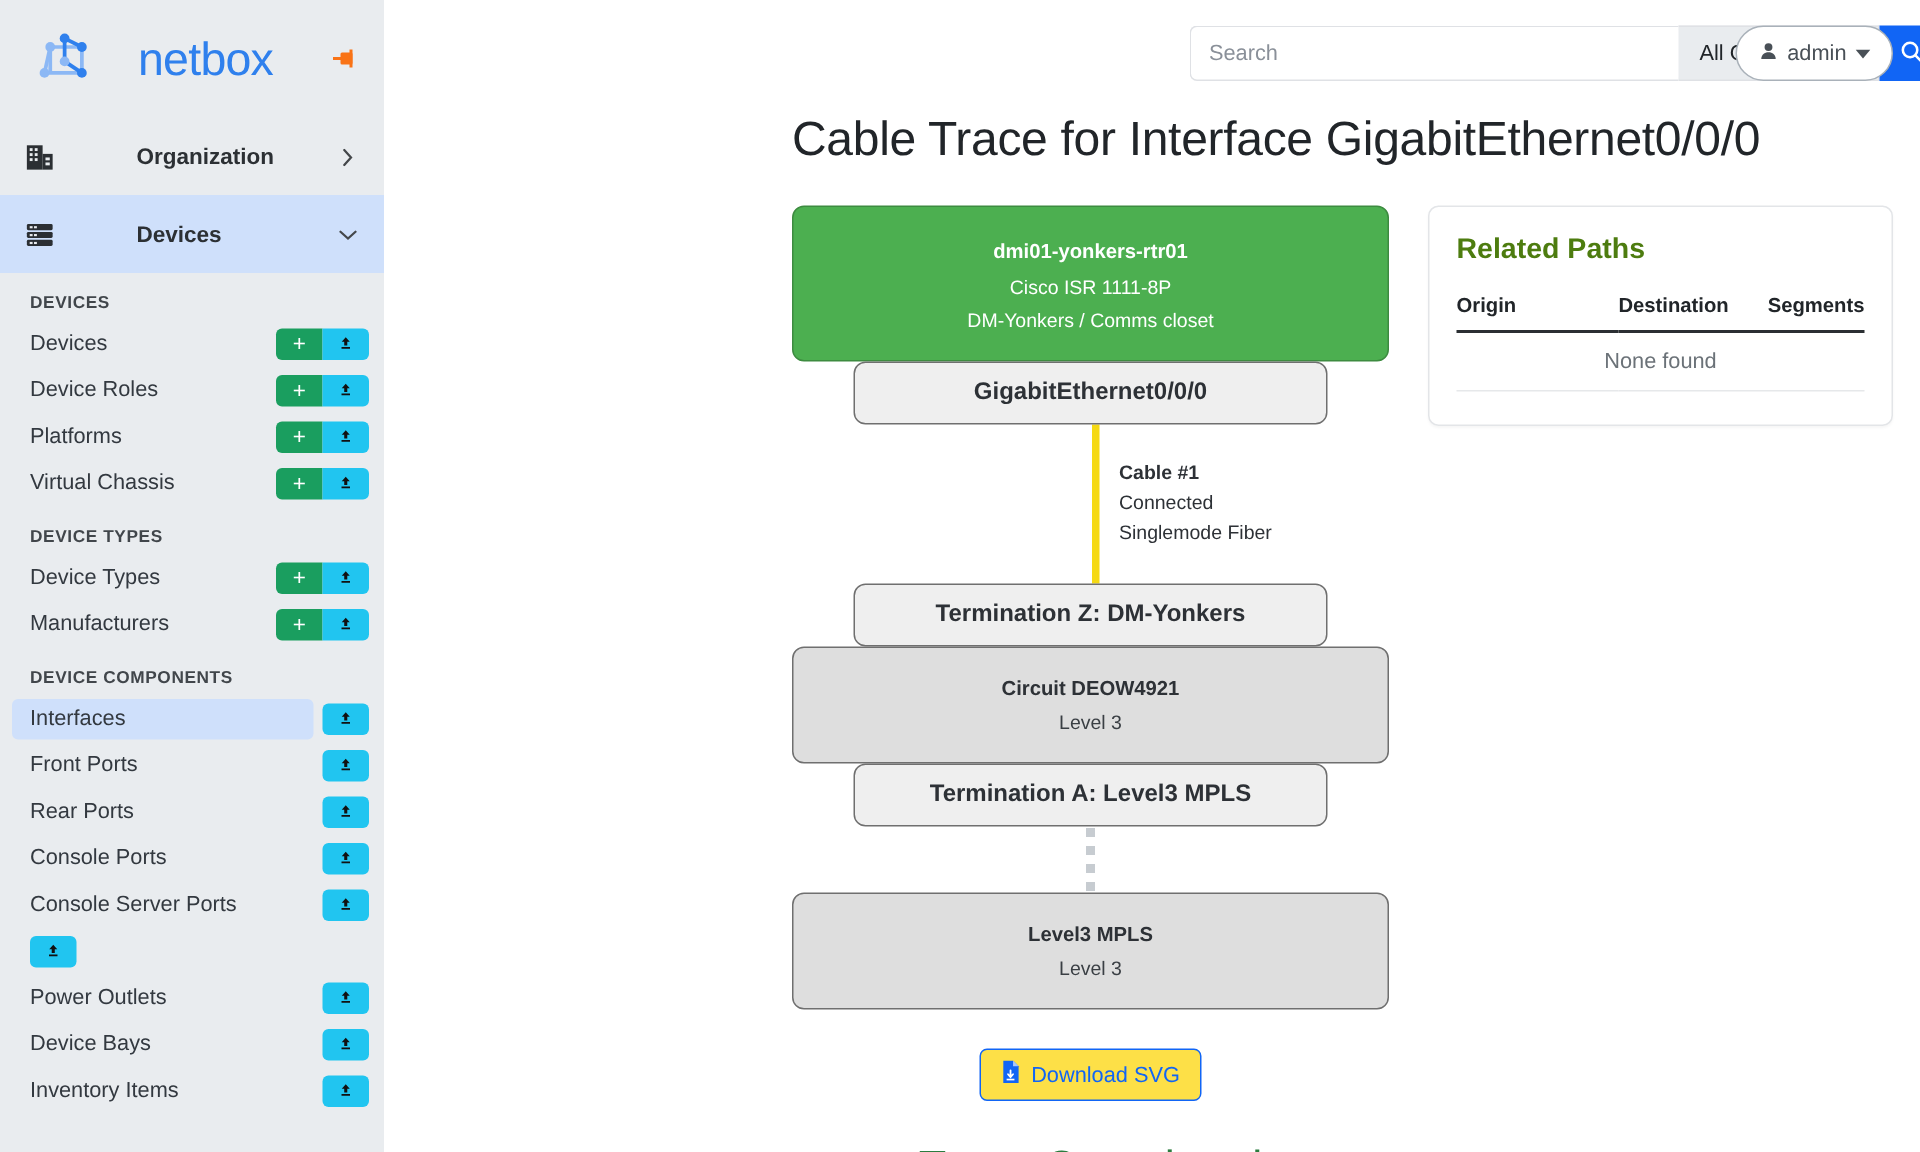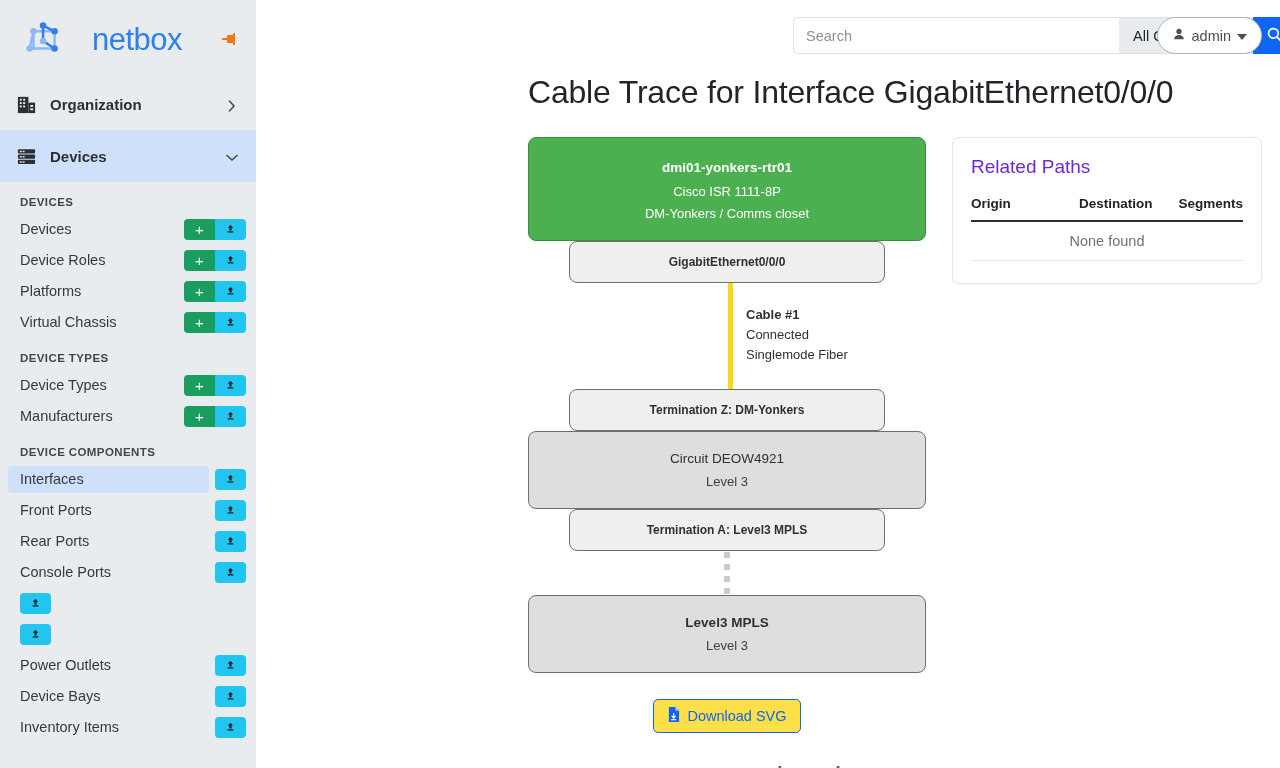--- a/index.html
+++ b/index.html
@@ -35,21 +35,21 @@
 
   .nav-group {
     height: 52px;
     display: flex; align-items: center;
     padding: 0 18px 0 14px;
     gap: 12px;
     cursor: pointer;
   }
   .nav-group.active { background: #cfe0fb; }
   .nav-group .g-icon { width: 24px; height: 24px; flex: 0 0 24px; display: flex; align-items: center; justify-content: center; }
-  .nav-group .g-label { font-size: 15px; font-weight: bold; color: #2c3034; flex: 1; }
+  .nav-group .g-label { font-size: 15px; font-weight: bold; color: #2c3034; flex: 1; margin-left: 41px; }
   .nav-group .g-chev { width: 12px; height: 12px; flex: 0 0 12px; color: #44474a; }
 
   .sec-head {
     font-size: 11.5px; font-weight: bold; color: #41464b;
     letter-spacing: 0.4px;
     padding: 14px 0 6px 20px;
     text-transform: uppercase;
   }
   .nav-row {
     display: flex; align-items: center;
@@ -141,32 +141,32 @@
   .node {
     border: 1px solid #6f6f6f; border-radius: 8px;
     text-align: center; position: relative;
     padding: 14px 10px;
   }
   .node.device { background: #4caf50; border-color: #3d8b40; color: #fff; height: 104px; padding-top: 22px; }
   .node.device .n-title { font-weight: bold; font-size: 13.5px; margin-bottom: 9px; }
   .node.device .n-sub { font-size: 13px; margin-bottom: 7px; }
   .node.term {
     background: #efefef; color: #2d3136;
-    font-weight: bold; font-size: 12px;
+    font-weight: bold; font-size: 16px;
     width: 316px; margin: 0 auto; height: 42px;
     display: flex; align-items: center; justify-content: center;
     position: relative; z-index: 3;
   }
   .node.circuit {
     background: #dedede; color: #2d3136;
     height: 78px; display: flex; flex-direction: column;
     align-items: center; justify-content: center; gap: 8px;
     position: relative; z-index: 1;
   }
-  .node.circuit .c-title { font-weight: normal; font-size: 13.5px; }
+  .node.circuit .c-title { font-weight: bold; font-size: 13.5px; }
   .node.circuit .c-sub { font-size: 13px; color: #3a3f44; }
   .node.provider {
     background: #dedede; color: #2d3136;
     height: 78px; display: flex; flex-direction: column;
     align-items: center; justify-content: center; gap: 8px;
   }
   .node.provider .p-title { font-weight: bold; font-size: 13.5px; }
   .node.provider .p-sub { font-size: 13px; color: #3a3f44; }
 
   .overlap-up { margin-top: -42px; }
@@ -205,21 +205,21 @@
     font-size: 30px; color: #2c7c3f; font-weight: 400;
   }
 
   
   .card {
     flex: 1; background: #fff;
     border: 1px solid #e3e5e8; border-radius: 7px;
     box-shadow: 0 1px 2px rgba(0,0,0,.04);
     padding: 18px 18px 22px 18px;
   }
-  .card-title { font-size: 19px; color: #6d28d9; font-weight: 400; margin-bottom: 18px; }
+  .card-title { font-size: 19px; color: #4d7c0f; font-weight: 700; margin-bottom: 18px; }
   table.rp { width: 100%; border-collapse: collapse; }
   table.rp th {
     text-align: left; font-size: 13.5px; font-weight: bold; color: #212529;
     padding: 0 0 9px 0; border-bottom: 2px solid #2b2f33;
   }
   table.rp th.c1 { width: 46%; }
   table.rp th.c2 { width: 39%; }
   table.rp td {
     font-size: 14.5px; color: #6b7278;
     padding: 11px 0; border-bottom: 1px solid #e6e8ea; text-align: center;
@@ -425,20 +425,21 @@
           <span class="btn-grp">
             <button class="mini-btn mini-up only">
               <span><svg viewBox="0 0 14 14">
                   <path d="M7 2.4 L10.4 6.2 H8.3 V9.4 H5.7 V6.2 H3.6 Z" fill="#111"></path>
                   <rect x="3.4" y="10.6" width="7.2" height="1.5" fill="#111"></rect>
                 </svg></span>
             </button>
           </span>
         </div>
         <div class="nav-row">
+          <span class="nv-label">Console Server Ports</span>
           <span class="btn-grp">
             <button class="mini-btn mini-up only">
               <span><svg viewBox="0 0 14 14">
                   <path d="M7 2.4 L10.4 6.2 H8.3 V9.4 H5.7 V6.2 H3.6 Z" fill="#111"></path>
                   <rect x="3.4" y="10.6" width="7.2" height="1.5" fill="#111"></rect>
                 </svg></span>
             </button>
           </span>
         </div>
         <div class="nav-row">

